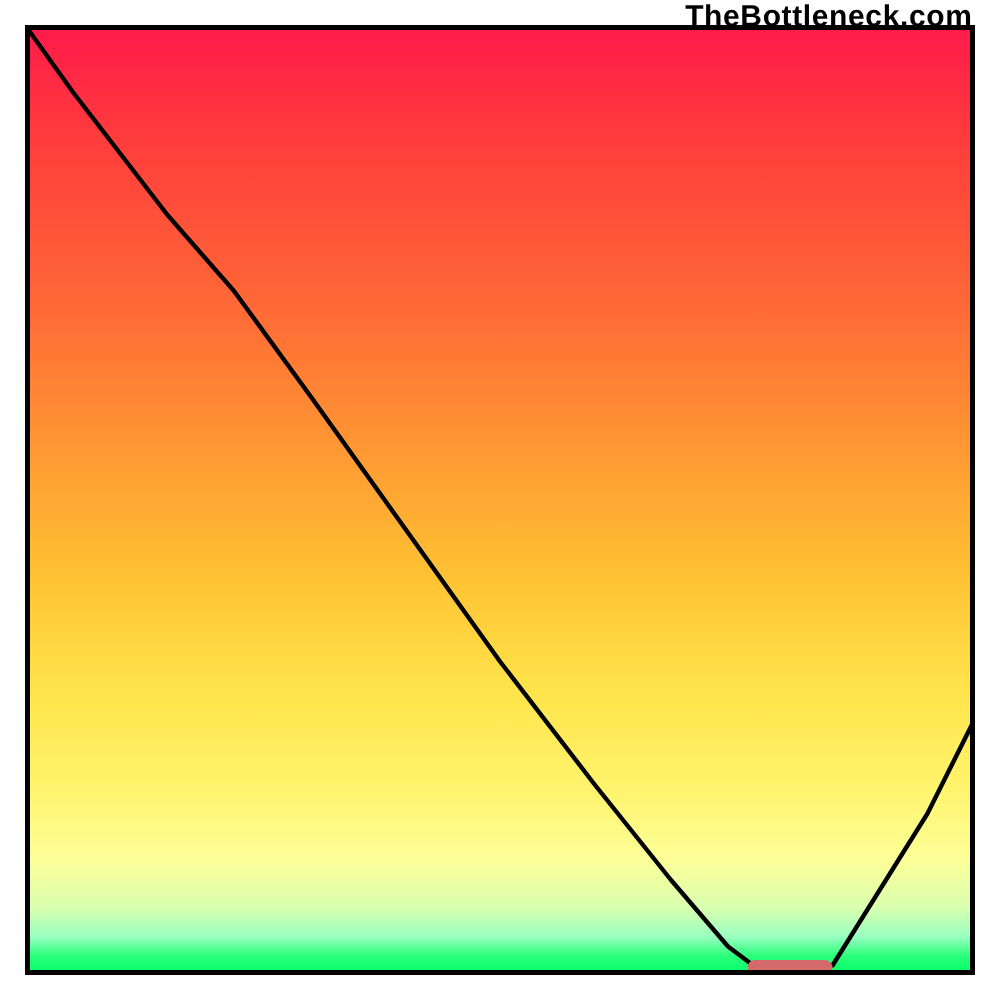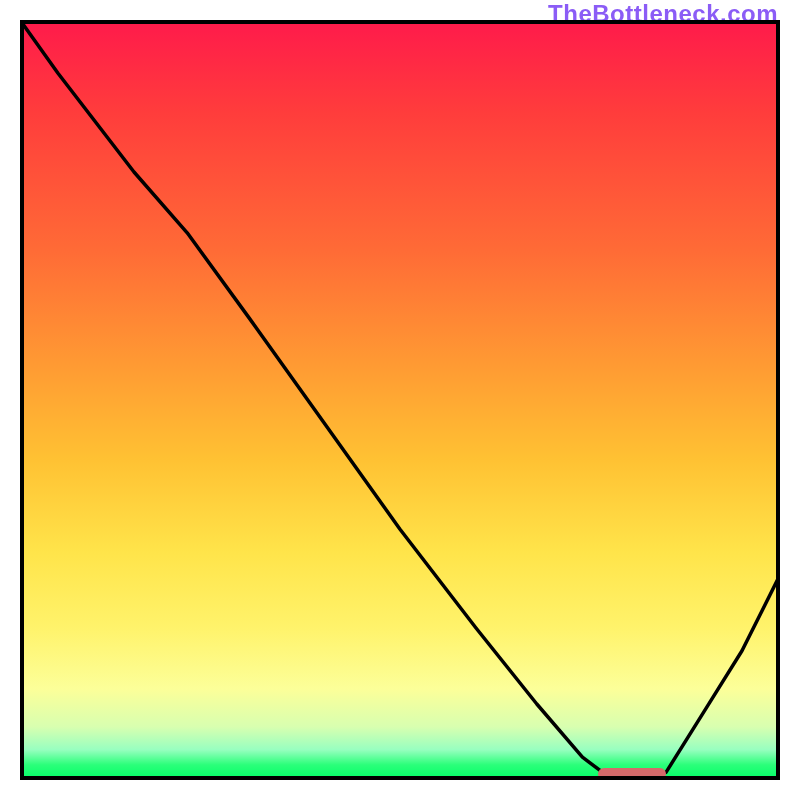--- a/index.html
+++ b/index.html
@@ -50,21 +50,21 @@
     border: 4px solid #000;
     pointer-events: none;
   }
   .watermark {
     position: absolute;
     top: 0px;
     right: 22px;
     font-family: Arial, Helvetica, sans-serif;
     font-size: 24px;
     font-weight: 600;
-    color: #8b5cf6;
+    color: #000000;
     letter-spacing: 0.5px;
     user-select: none;
   }
   svg.curve {
     position: absolute;
     left: 0;
     top: 0;
     width: 760px;
     height: 760px;
   }

